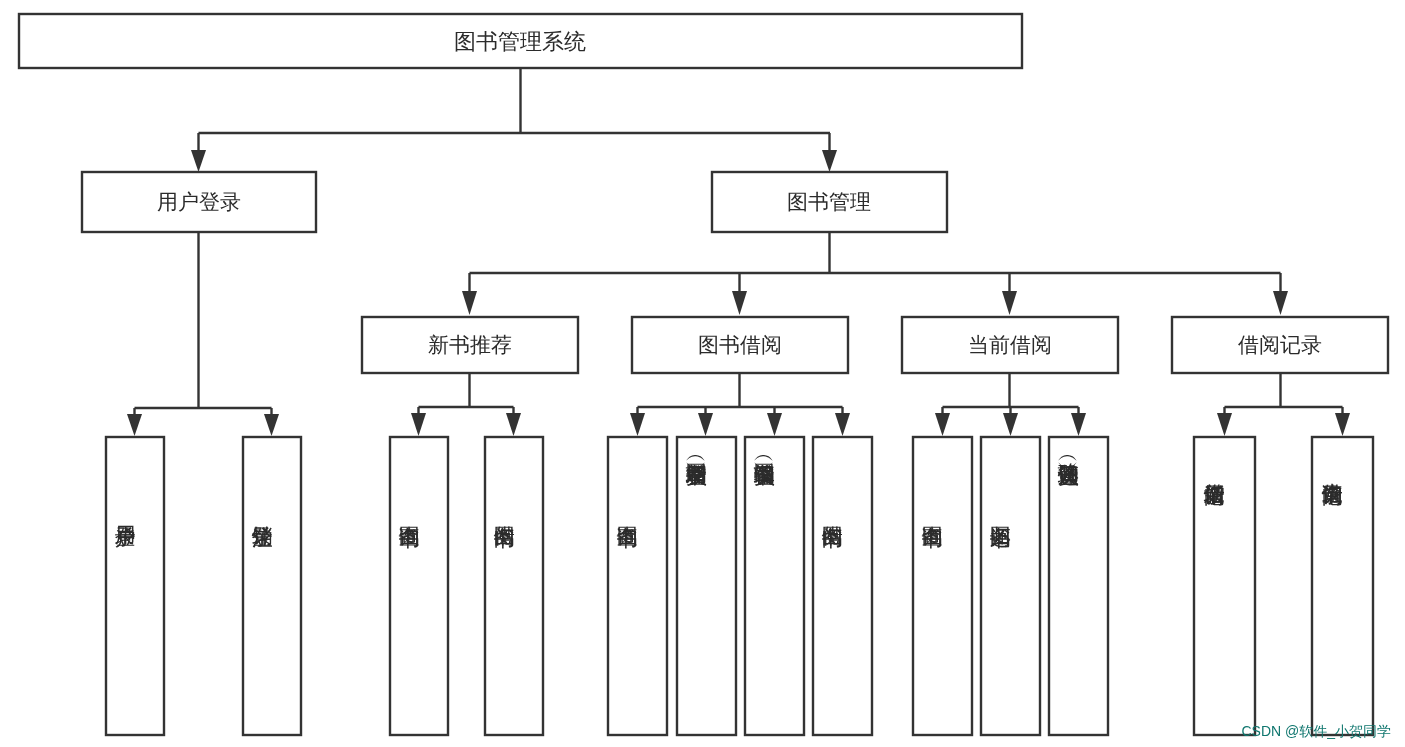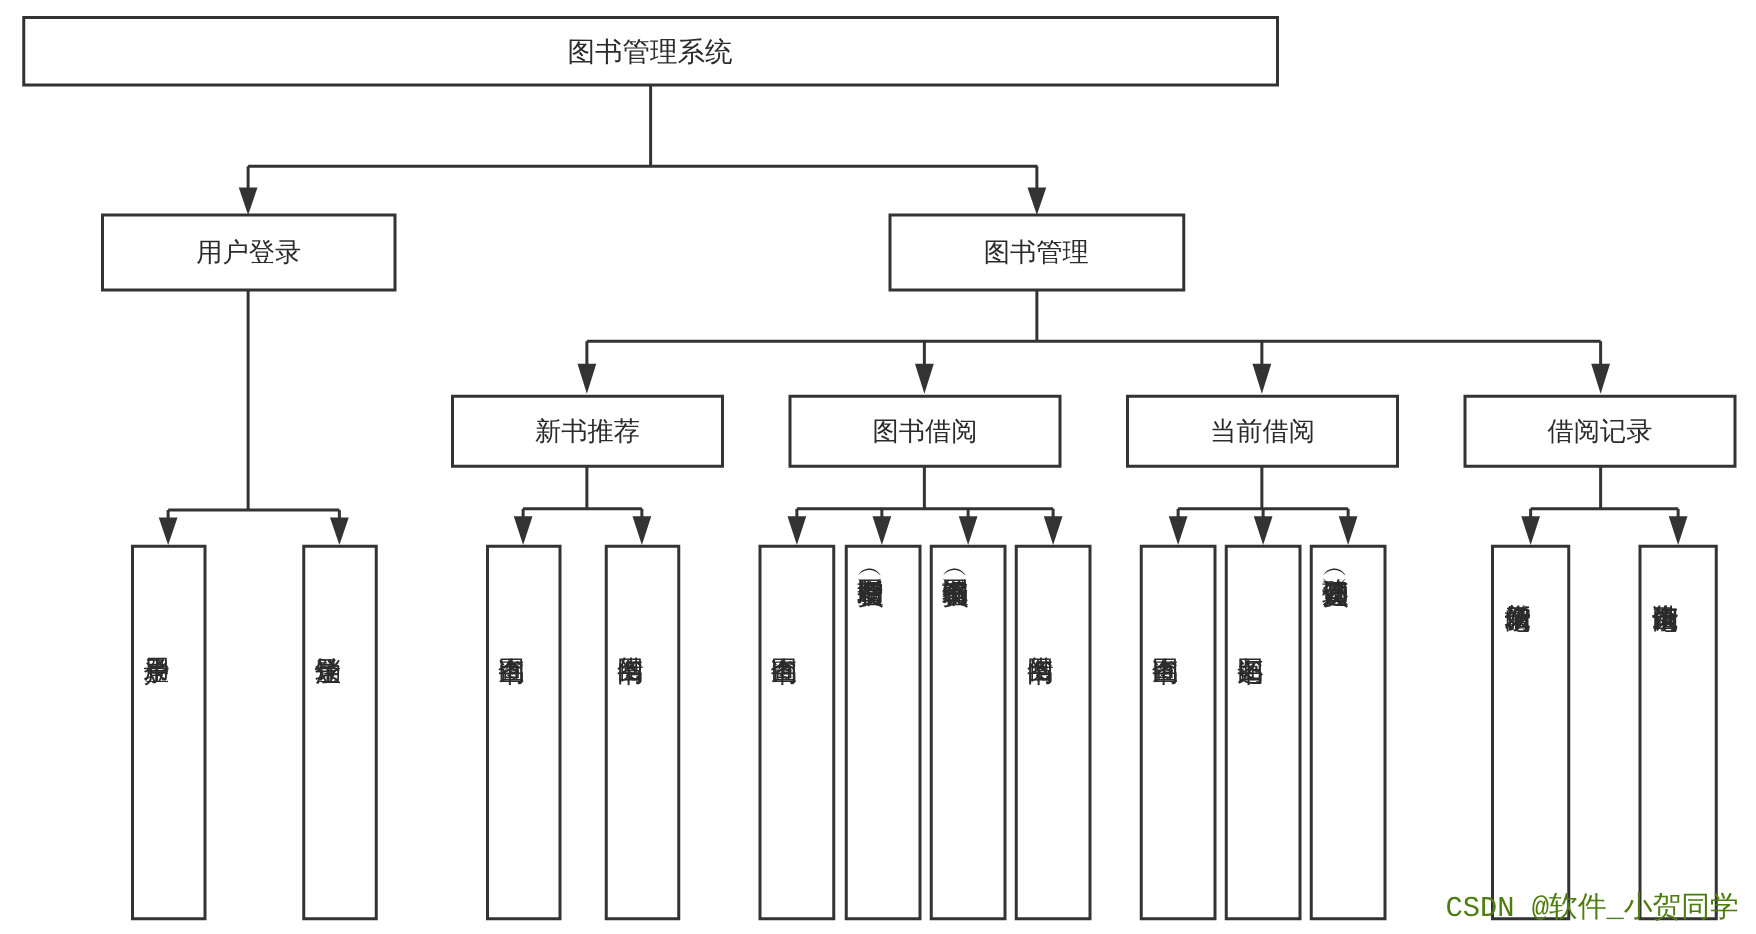--- a/index.html
+++ b/index.html
@@ -66,23 +66,23 @@
     line-height: 1.06;
     color: #2b2b2b;
     letter-spacing: 0.5px;
     white-space: nowrap;
     pointer-events: none;
   }
   .watermark {
     position: absolute;
     right: 14px;
     bottom: 6px;
-    font-family: Liberation Mono, monospace;
-    font-size: 23px;
-    color: #4d7c0f;
+    font-family: Liberation Sans, sans-serif;
+    font-size: 14px;
+    color: #0f766e;
     white-space: nowrap;
     pointer-events: none;
   }
 </style>
 </head>
 <body>
 
 <div id="diagram-root">
 
   <svg class="diagram-canvas" viewBox="0 0 1405 747">

